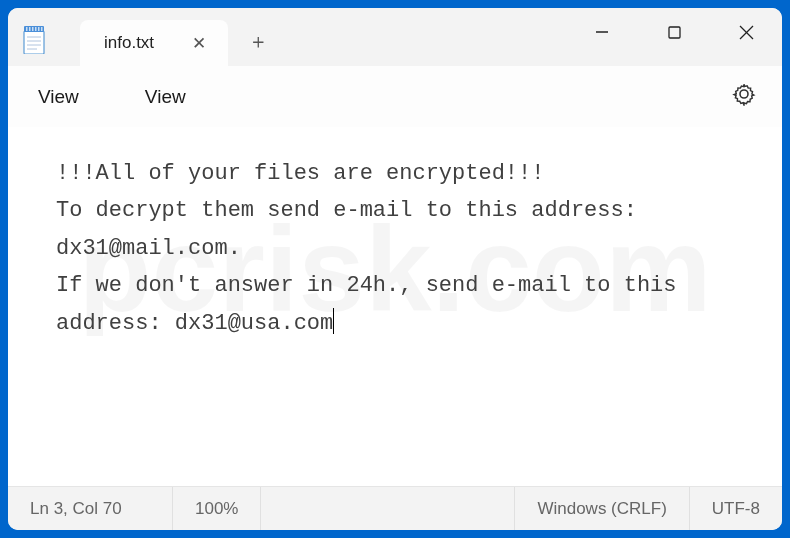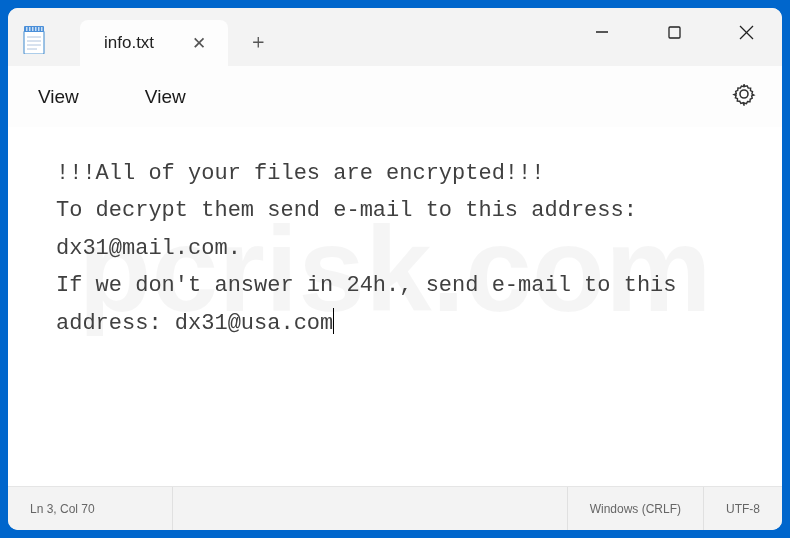--- a/index.html
+++ b/index.html
@@ -126,21 +126,21 @@
       height: 26px;
       background: #000;
       vertical-align: text-bottom;
       margin-bottom: 2px;
     }
     .statusbar {
       display: flex;
       align-items: center;
       height: 44px;
       background: #f3f3f3;
-      font-size: 12px;
+      font-size: 17px;
       color: #666;
       border-top: 1px solid #e5e5e5;
     }
     .status-item {
       padding: 0 22px;
       height: 100%;
       display: flex;
       align-items: center;
       border-right: 1px solid #e0e0e0;
     }
@@ -232,17 +232,18 @@
   </div>
 
   <div class="editor">
     <div class="editor-content"><span>!!!All of your files are encrypted!!!
 To decrypt them send e-mail to this address: dx31@mail.com.
 If we don't answer in 24h., send e-mail to this address: dx31@usa.com</span><span class="cursor"></span></div>
   </div>
 
   <div class="statusbar">
     <div class="status-item status-position">Ln 3, Col 70</div>
+    <div class="status-item">100%</div>
     <div class="status-spacer"></div>
     <div class="status-item">Windows (CRLF)</div>
     <div class="status-item">UTF-8</div>
   </div>
 </div>
 
 </body></html>

